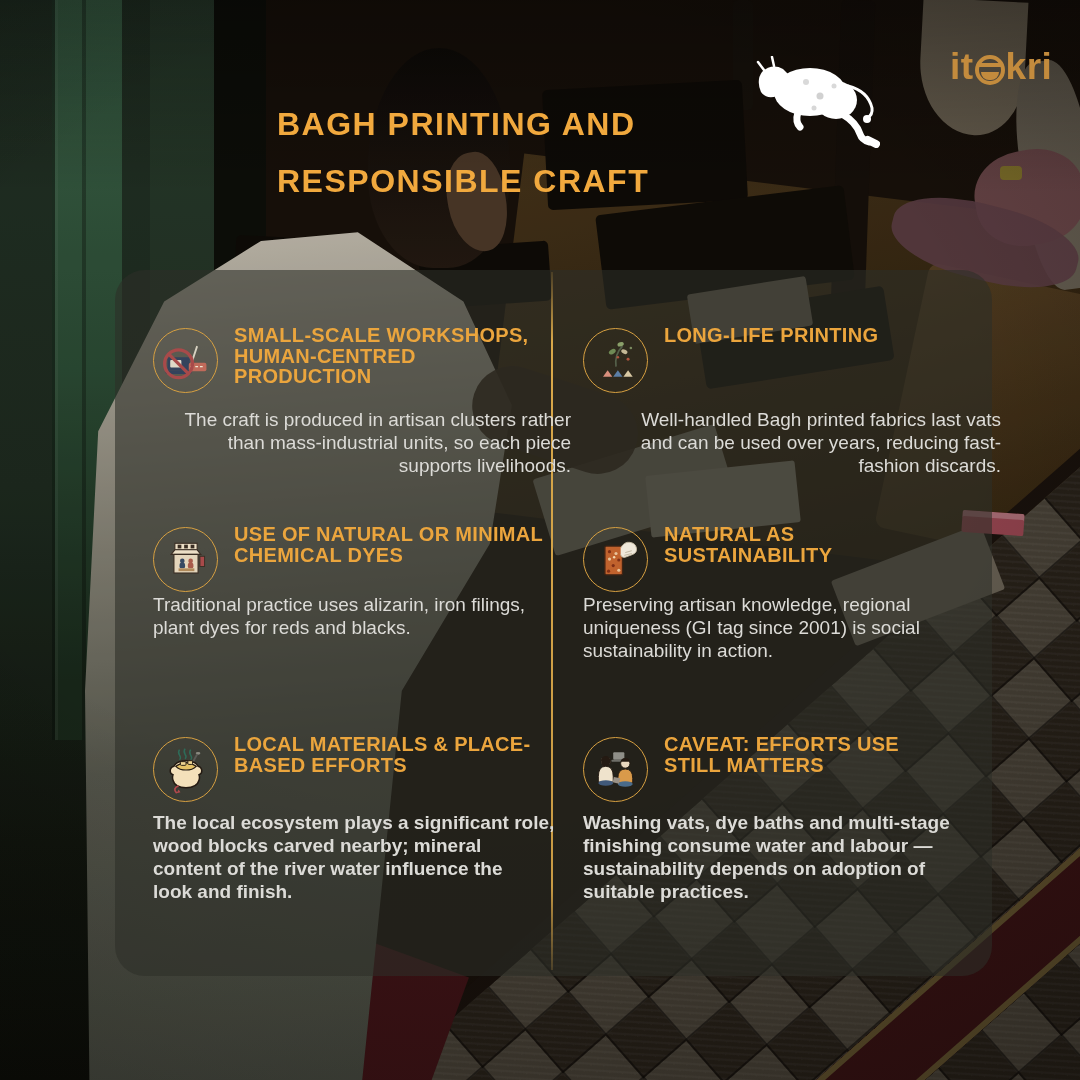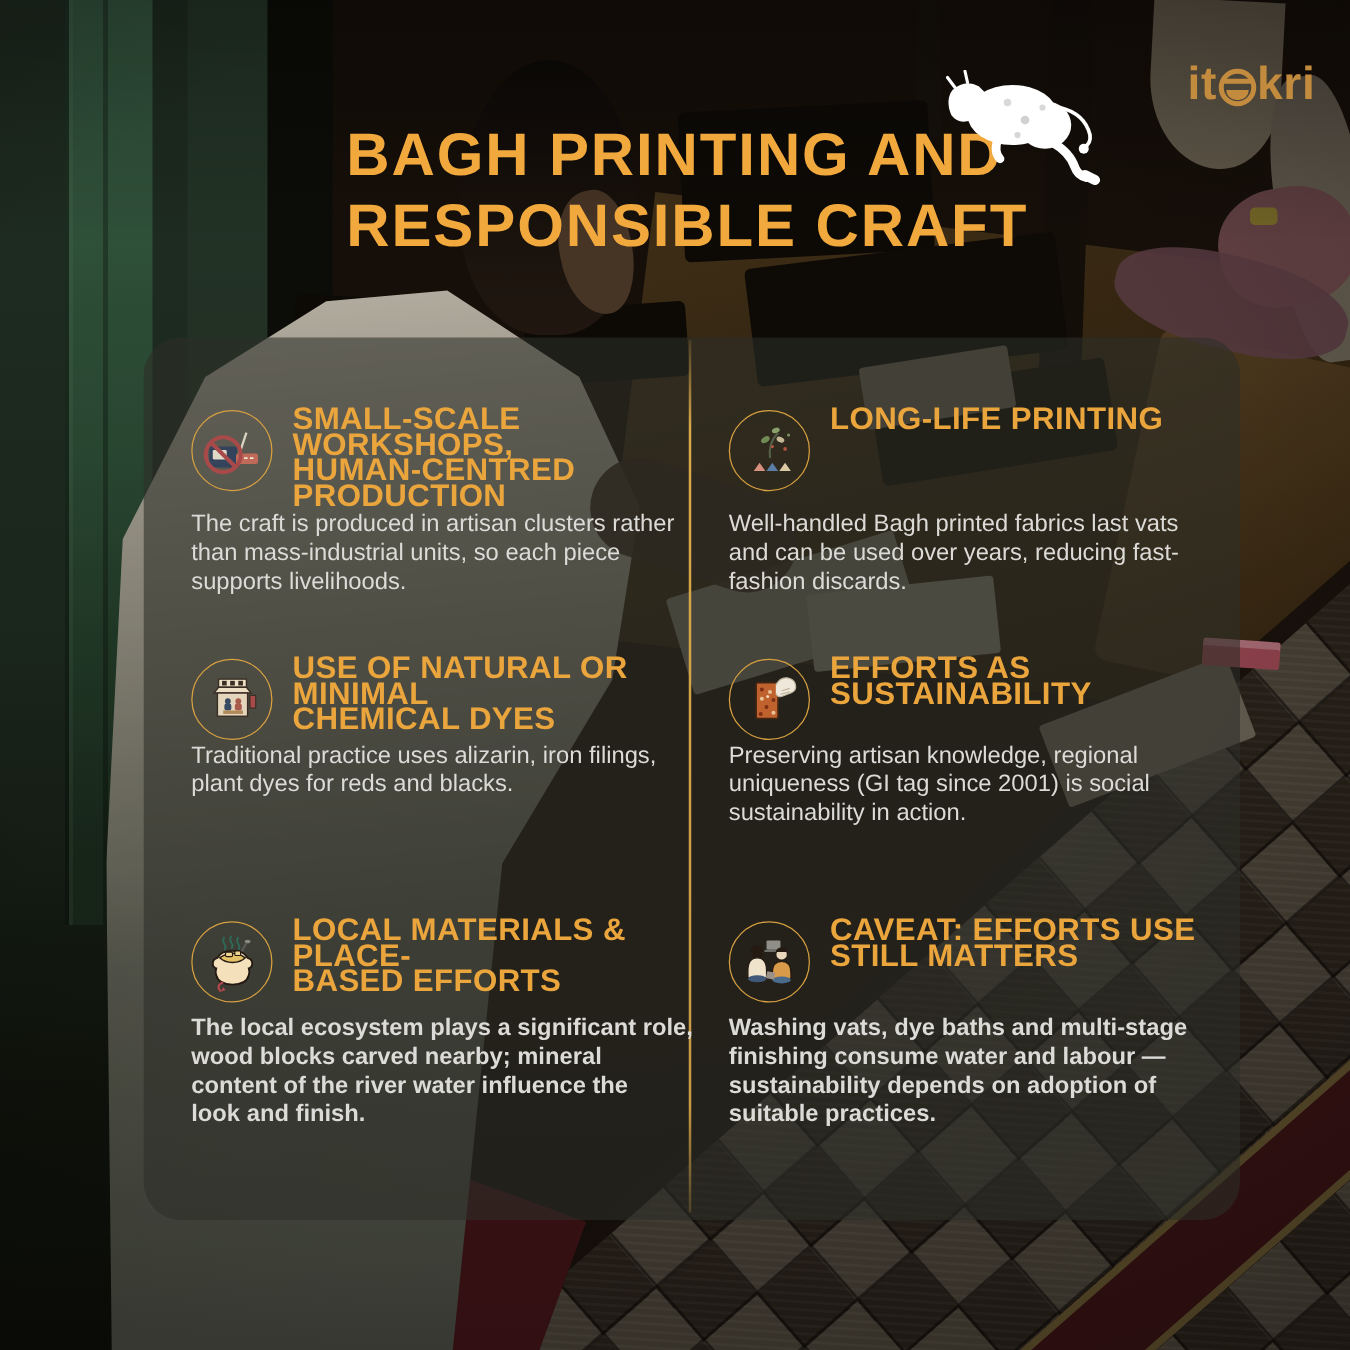--- a/index.html
+++ b/index.html
@@ -83,37 +83,37 @@
       linear-gradient(180deg,rgba(0,0,0,.30) 0%,rgba(0,0,0,0) 18%),
       radial-gradient(120% 90% at 42% 38%,rgba(0,0,0,0) 40%,rgba(5,4,3,.40) 100%),
       rgba(18,11,4,.16);}
 
   
   .panel{left:115px;top:270px;width:877px;height:706px;background:rgba(44,47,40,.58);border-radius:30px;}
   .divider{left:551px;top:272px;width:2px;height:698px;
     background:linear-gradient(180deg,rgba(216,168,74,.15),#d9a84a 10%,#c89a44 88%,rgba(216,168,74,.2));}
 
   .title{left:277px;top:96px;width:640px;color:#F1A93E;font-weight:bold;
-    font-size:48px;line-height:57px;letter-spacing:1.5px;white-space:pre-line;}
+    font-size:32px;line-height:57px;letter-spacing:1.5px;white-space:pre-line;}
 
   .logo{left:950px;top:46px;color:#C38B3D;font-weight:bold;font-size:37px;letter-spacing:.5px;display:flex;align-items:center;}
   .logo .pot{display:inline-block;position:relative;width:22px;height:22px;border:4px solid #C38B3D;border-radius:50%;margin:6px 1px 0 1px;}
   .logo .pot .bar{position:absolute;left:-1px;right:-1px;top:4px;height:3.5px;background:#C38B3D;}
   .logo .pot .belly{position:absolute;left:2px;right:2px;bottom:1px;height:8px;background:#C38B3D;border-radius:0 0 9px 9px;}
 
   .cow{left:750px;top:56px;}
 
   .section{position:absolute;width:420px;}
   .icon-circle{position:absolute;left:0;top:0;width:63px;height:63px;border:1.6px solid #D7A041;border-radius:50%;
     display:flex;align-items:center;justify-content:center;}
   .section h3{position:absolute;left:81px;top:-3px;margin:0;width:320px;color:#EBA53D;
-    font-size:25px;line-height:20.5px;font-weight:bold;letter-spacing:.3px;white-space:pre-line;}
+    font-size:20px;line-height:20.5px;font-weight:bold;letter-spacing:.3px;white-space:pre-line;}
   .section p{position:absolute;left:0;margin:0;width:418px;color:#DCDBD7;
     font-size:19px;line-height:23px;white-space:pre-line;}
-  .p-r1{top:80px;} .p-r2{top:66px;} .p-r3{top:74px;font-weight:bold;}
+  .p-r1{top:80px;text-align:right;} .p-r2{top:66px;} .p-r3{top:74px;font-weight:bold;}
 </style>
 </head>
 <body>
 
 <div class="canvas">
 
   <div>
     <div class="abs wall"></div>
     <div class="abs door"></div>
     <div class="abs pillar"></div>
@@ -261,21 +261,21 @@
         <circle cx="31" cy="28" r="1.7" fill="#7e2f16"></circle>
           <circle cx="21" cy="27" r="1.7" fill="#e8c49a"></circle>
         <circle cx="25" cy="34" r="1.7" fill="#7e2f16"></circle>
           <circle cx="31" cy="39" r="1.7" fill="#e8c49a"></circle>
         <circle cx="20" cy="40" r="1.7" fill="#7e2f16"></circle>
           <circle cx="26" cy="25" r="1.3" fill="#f2d9b2"></circle>
         <path d="M33,15 q4,-7 10,-6 q6,1 7,6 q1,5 -4,7 l-8,3 q-4,1 -5,-3" fill="#efe8da" stroke="#bfb49e" stroke-width="1"></path>
         <path d="M38,20 l7,-2 M37,23 l8,-2" stroke="#bfb49e" stroke-width="1" fill="none"></path>
       </svg>
     </div>
-    <h3>EFFORTS AS
+    <h3>NATURAL AS
 SUSTAINABILITY</h3>
     <p class="p-r2">Preserving artisan knowledge, regional
 uniqueness (GI tag since 2001) is social
 sustainability in action.</p>
   </div>
 
   <div class="section" style="left:153px;top:737px;">
     <div class="icon-circle">
       <svg width="52" height="52" viewBox="0 0 56 56">
         <path d="M21,6 q-2,3 0,6 q2,3 0,5" stroke="#2e6b58" stroke-width="1.6" fill="none"></path>

